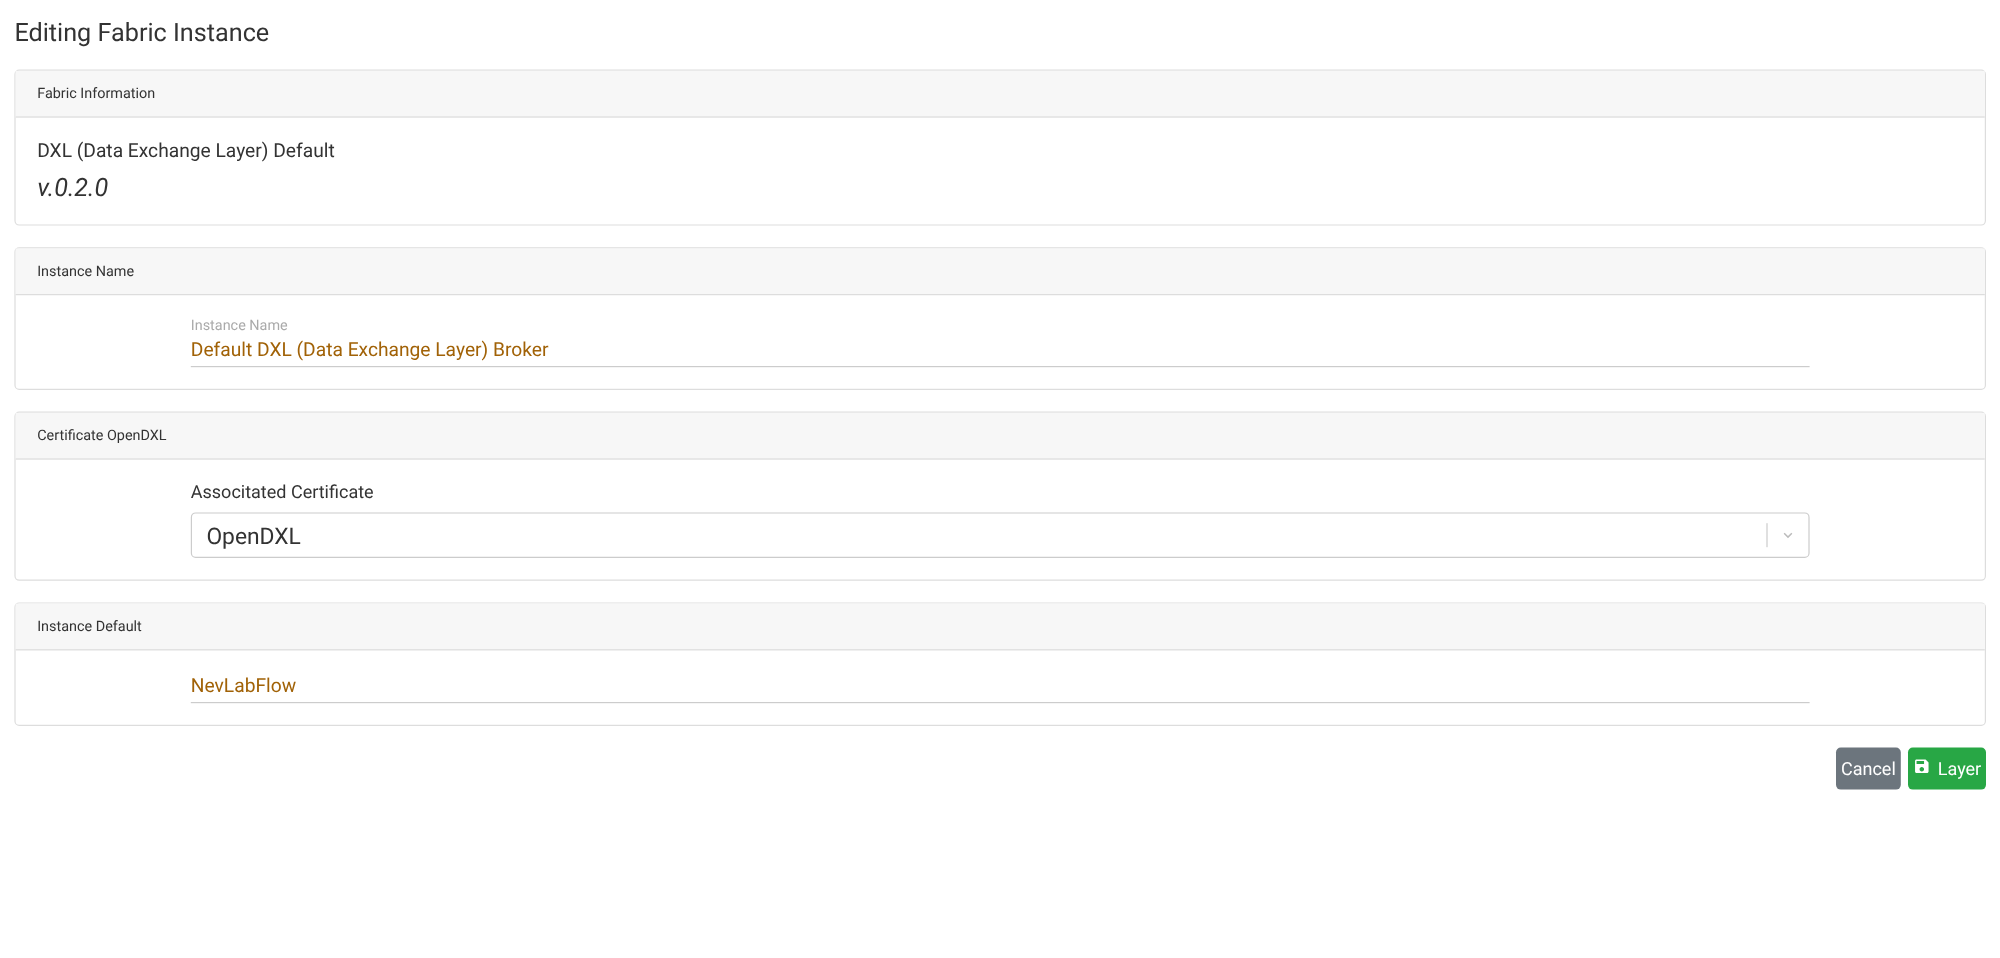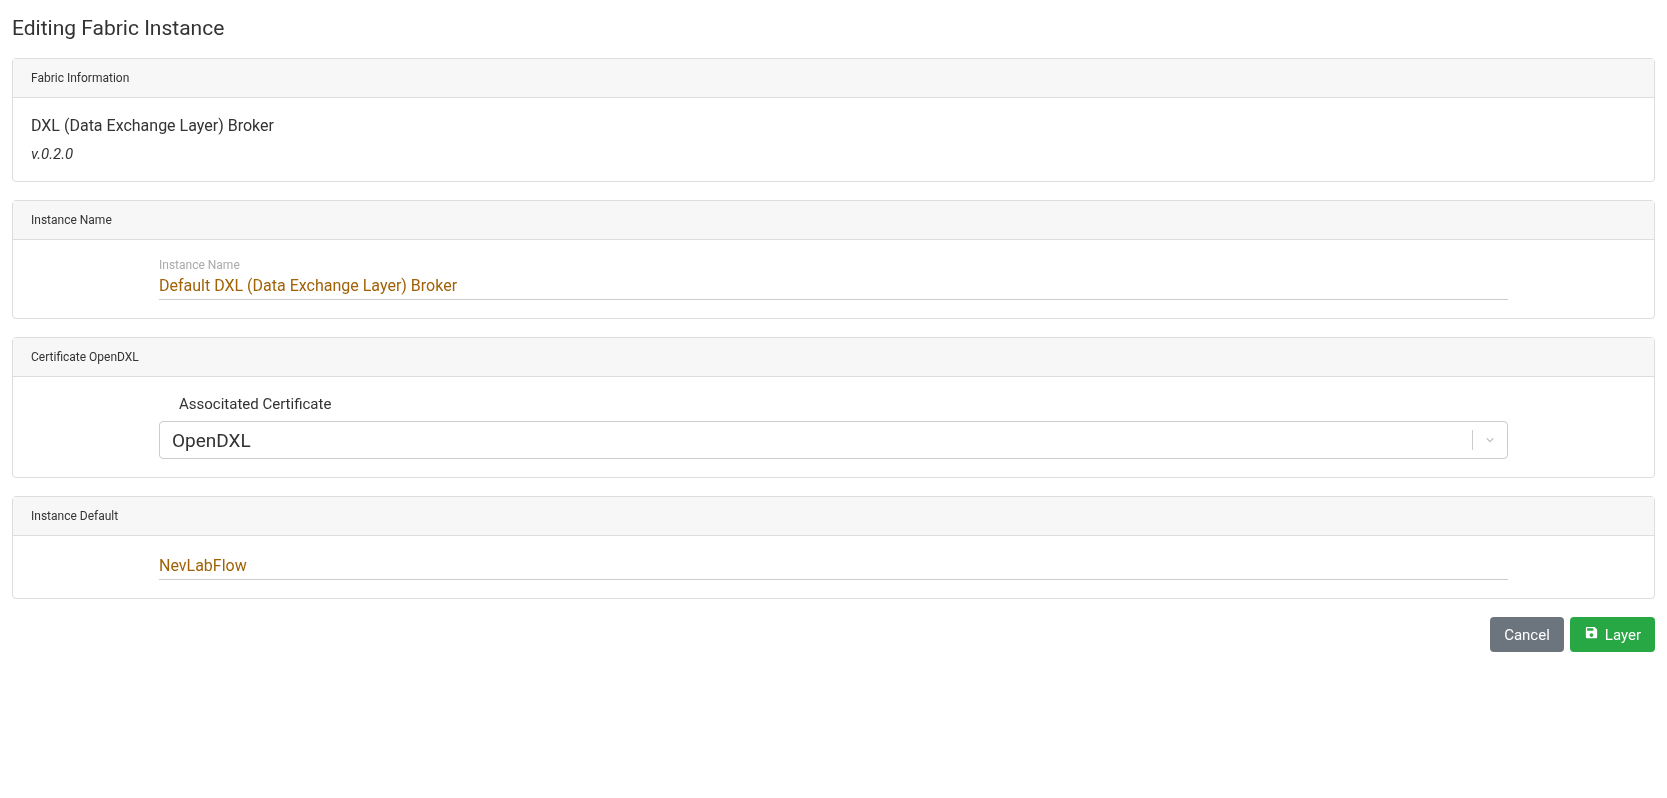--- a/index.html
+++ b/index.html
@@ -36,39 +36,38 @@
   .panel-body {
     padding: 18px;
   }
   .fabric-name {
     font-size: 16px;
     color: #333;
     margin-bottom: 10px;
   }
   .fabric-version {
     font-style: italic;
-    font-size: 15px;
+    font-size: 21px;
     color: #333;
   }
   .form-row {
     padding-left: 128px;
     padding-right: 128px;
   }
   .field-label-small {
     font-size: 12px;
     color: #aaa;
     margin-bottom: 2px;
     display: block;
   }
   .field-label-normal {
     font-size: 15px;
     color: #333;
     margin-bottom: 8px;
     display: block;
-    margin-left: 20px;
   }
   .underline-input {
     width: 100%;
     border: none;
     border-bottom: 1px solid #ccc;
     font-size: 16px;
     color: #a16207;
     padding: 2px 0 4px 0;
     outline: none;
     background: transparent;
@@ -110,21 +109,21 @@
   }
   .button-row {
     display: flex;
     justify-content: flex-end;
     gap: 6px;
     margin-top: 8px;
   }
   .btn {
     border: none;
     border-radius: 4px;
-    padding: 8px 14px;
+    padding: 8px 4px;
     font-size: 15px;
     cursor: pointer;
     display: inline-flex;
     align-items: center;
     gap: 6px;
     font-family: inherit;
   }
   .btn-cancel {
     background: #6c757d;
     color: #fff;
@@ -140,21 +139,21 @@
   }
 </style>
 </head>
 <body>
 
 <h1 class="page-title">Editing Fabric Instance</h1>
 
 <div class="panel">
   <div class="panel-header">Fabric Information</div>
   <div class="panel-body">
-    <div class="fabric-name">DXL (Data Exchange Layer) Broker</div>
+    <div class="fabric-name">DXL (Data Exchange Layer) Default</div>
     <div class="fabric-version">v.0.2.0</div>
   </div>
 </div>
 
 <div class="panel">
   <div class="panel-header">Instance Name</div>
   <div class="panel-body">
     <div class="form-row">
       <label class="field-label-small">Instance Name</label>
       <input type="text" class="underline-input" value="Default DXL (Data Exchange Layer) Broker" style="">

